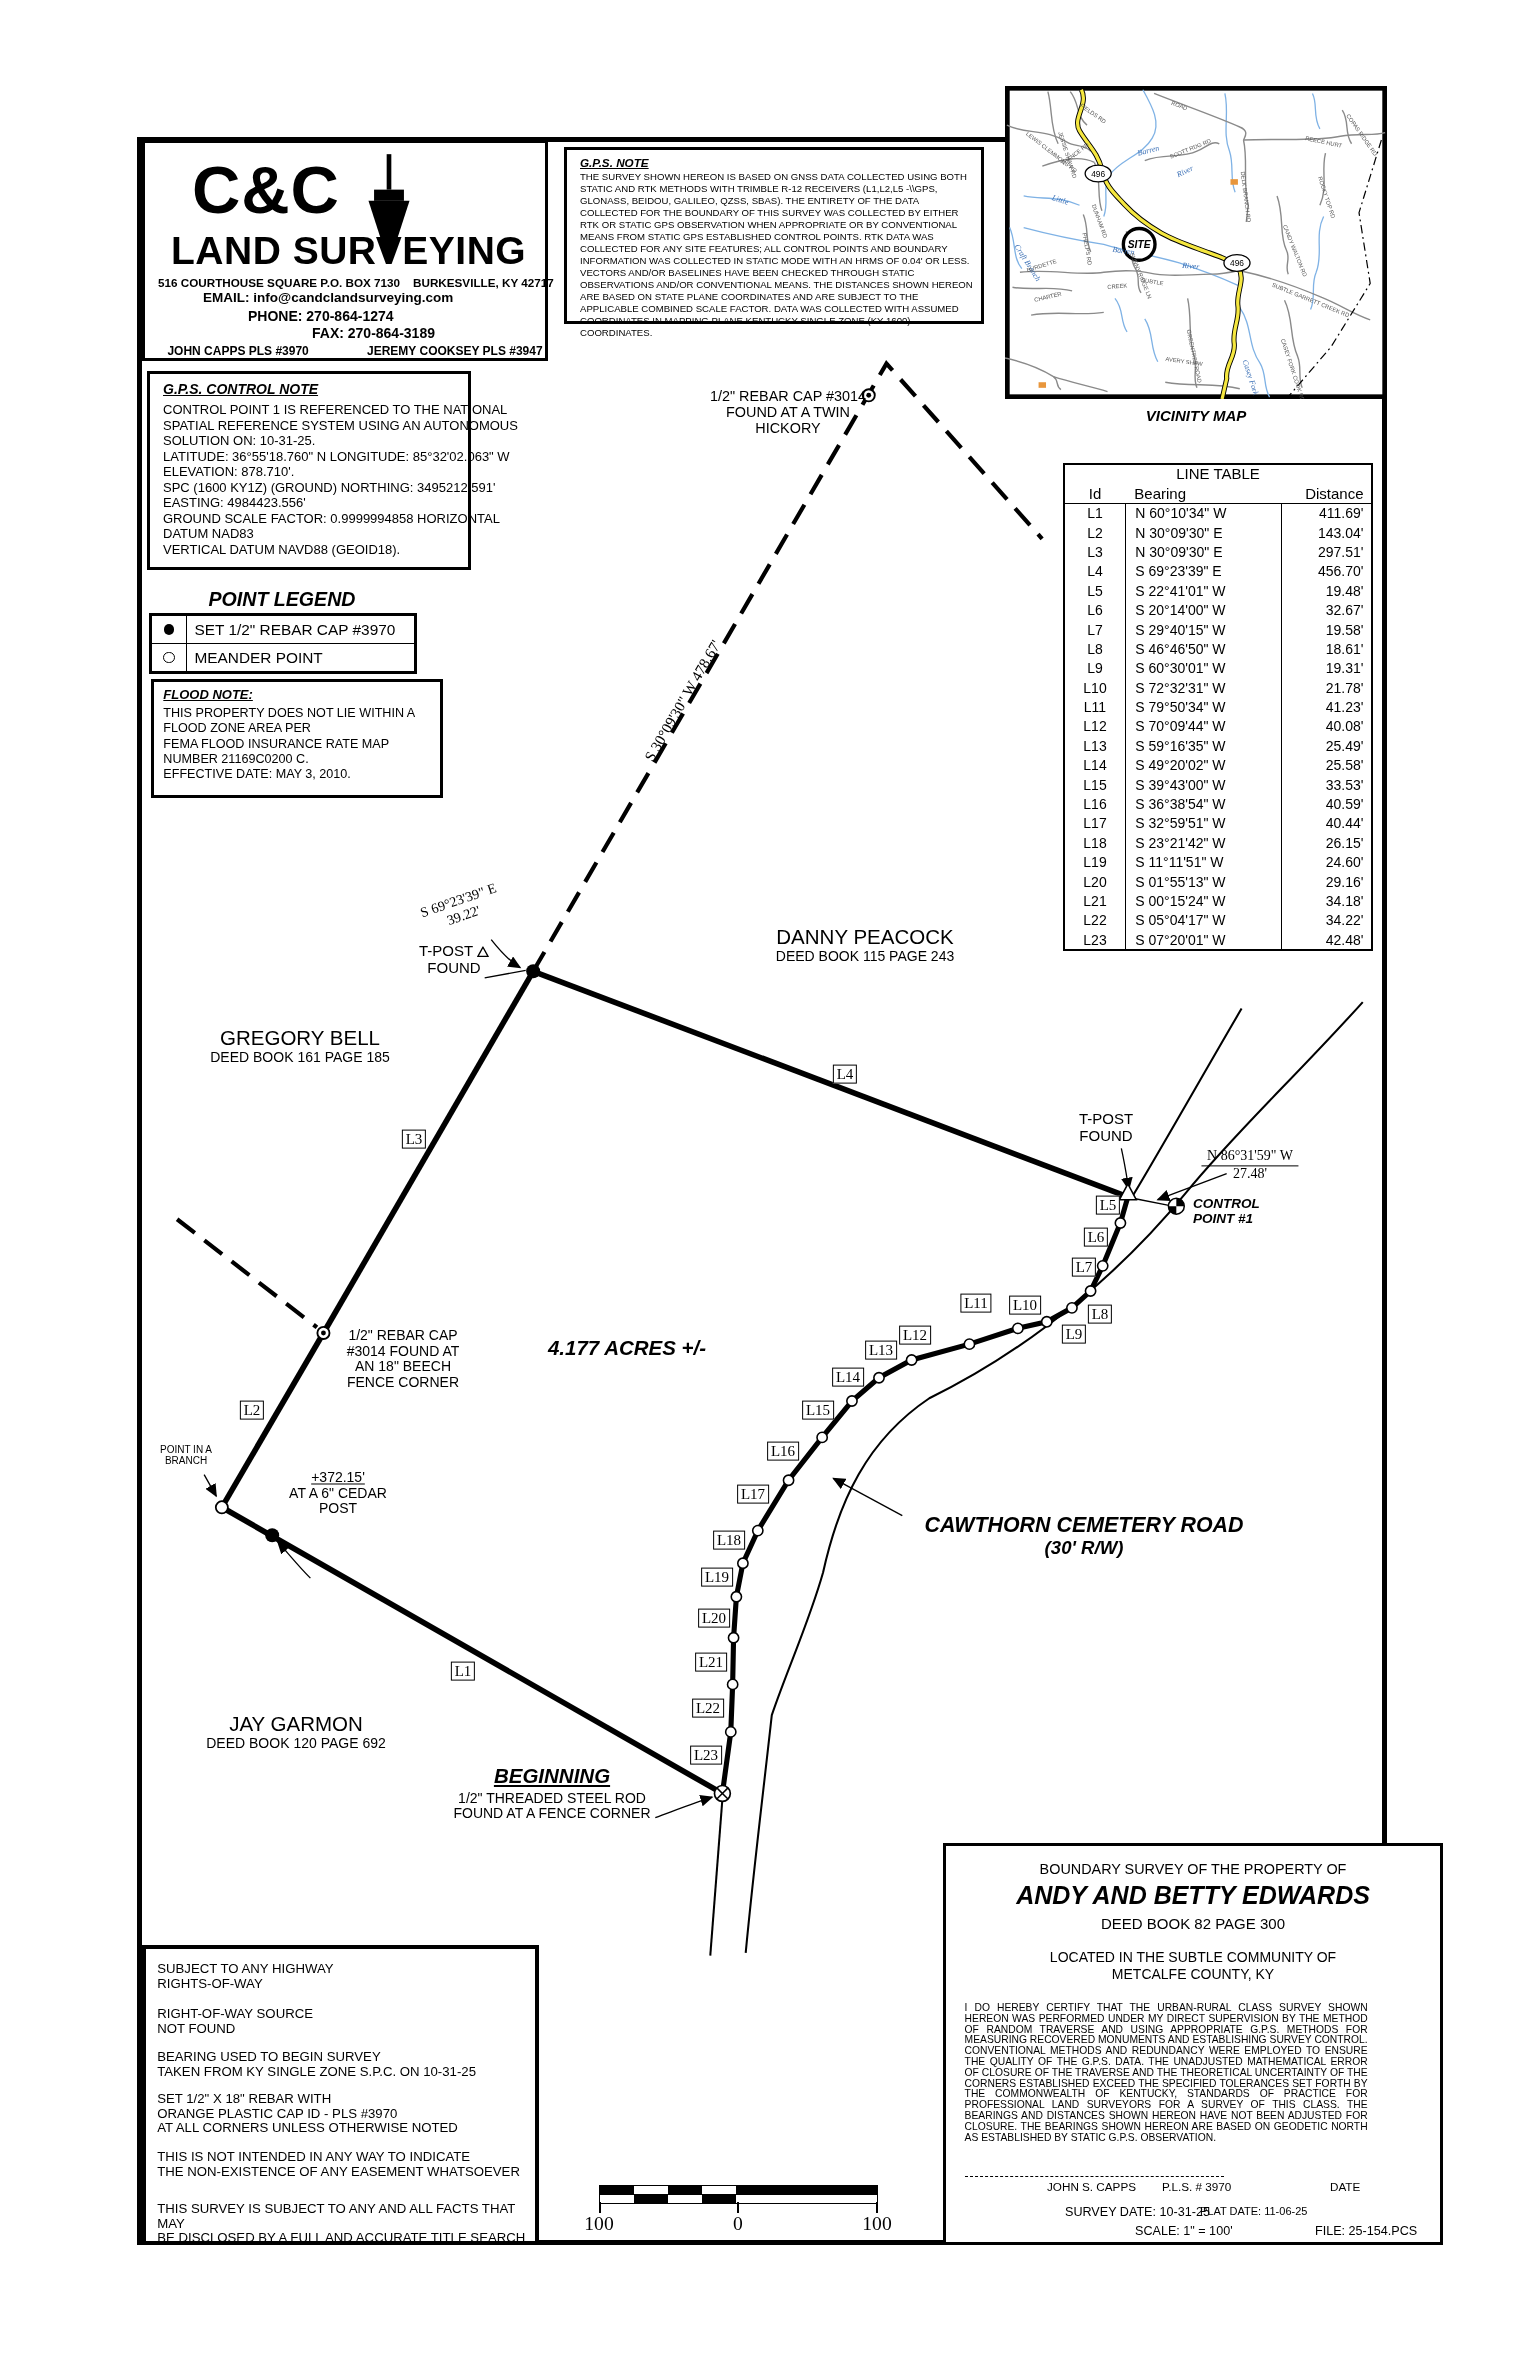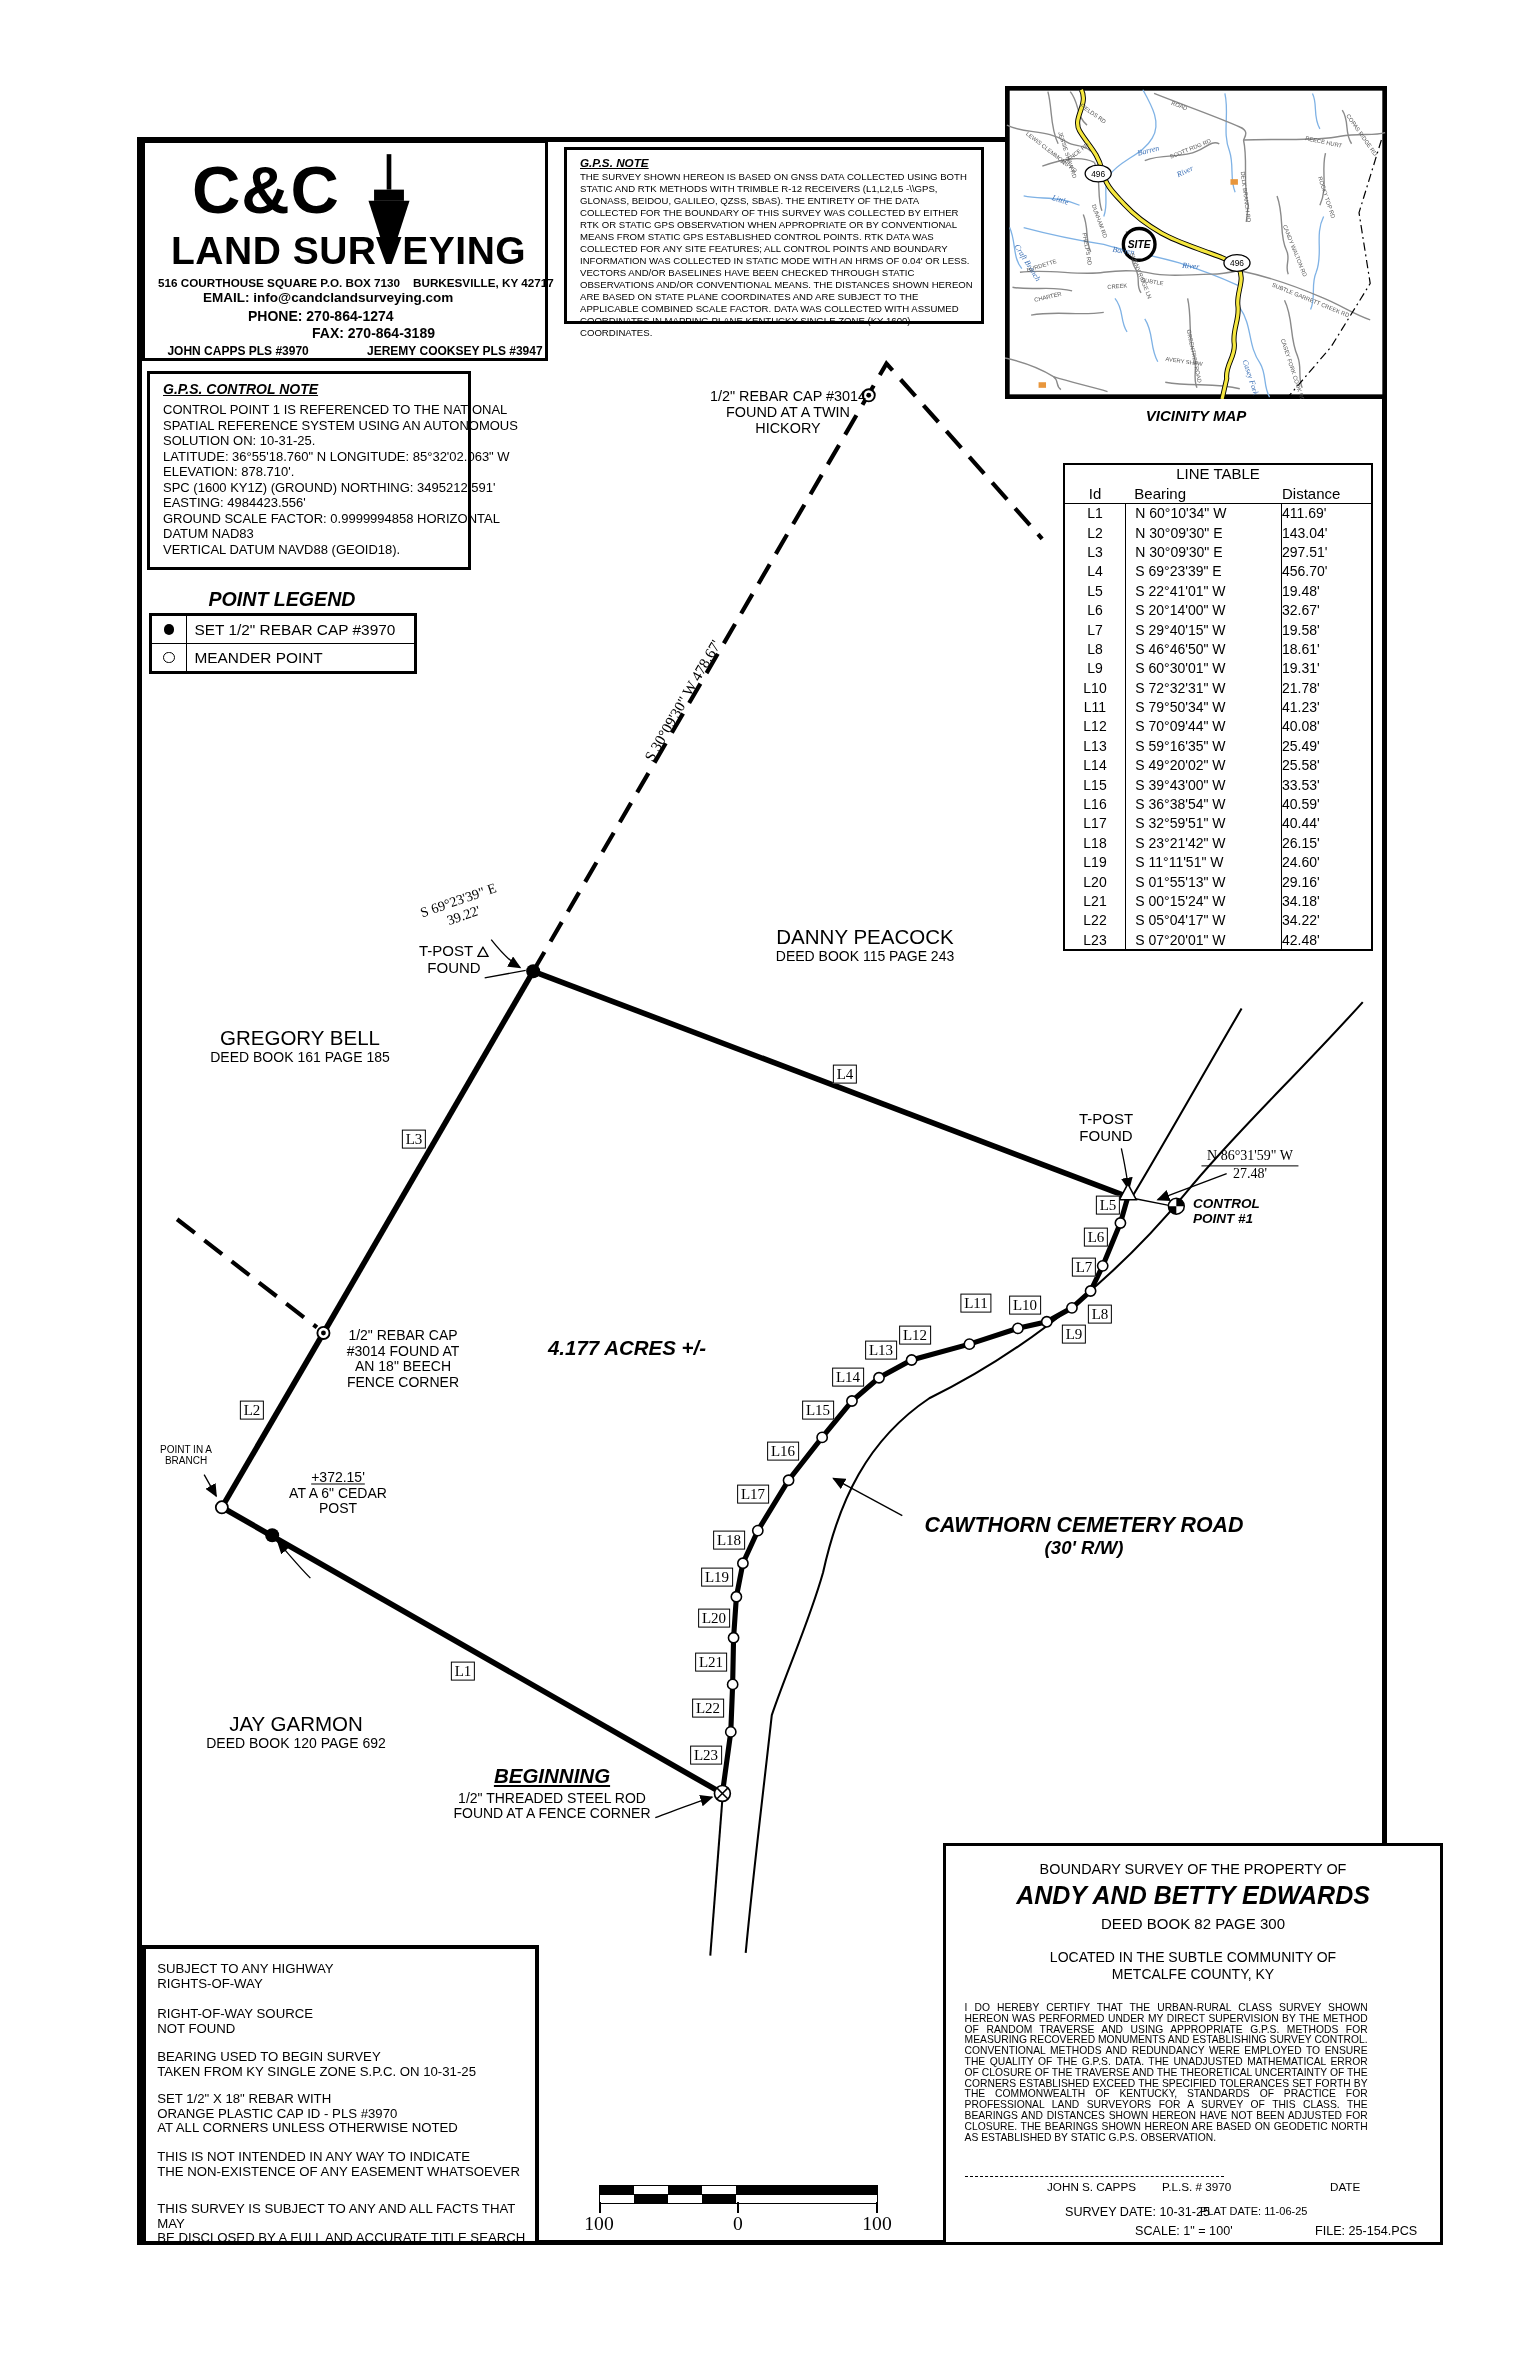--- a/index.html
+++ b/index.html
@@ -18,21 +18,21 @@
   .ann{position:absolute;z-index:3;line-height:1.12;}
   
   .lt{position:absolute;left:1063px;top:463px;width:310px;height:488px;border:2.3px solid #000;
       box-sizing:border-box;background:#fff;z-index:5;font-size:14px;}
   .lt-title{text-align:center;font-size:15px;height:18.6px;line-height:18.6px;}
   .lt-head{display:flex;height:19.6px;line-height:19.6px;border-bottom:1.9px solid #000;font-size:15px;}
   .lt-row{display:flex;height:19.4px;line-height:19.4px;}
   .c-id{width:60px;text-align:center;}
   .c-bear{width:157px;padding-left:9.3px;box-sizing:border-box;}
   .lt-row .c-bear{border-left:1.4px solid #000;border-right:1.4px solid #000;}
-  .c-dist{flex:1;padding-right:7.5px;}
+  .c-dist{flex:1;text-align:right;padding-right:7.5px;}
   .lt-head .c-bear{padding-left:9.3px;}
   
   .leg{position:absolute;left:149px;top:613px;width:268px;border:3.7px solid #000;box-sizing:border-box;z-index:5;background:#fff;}
   .leg-row{display:flex;align-items:center;height:27px;font-size:15.4px;}
   .leg-row + .leg-row{border-top:1.9px solid #000;}
   .leg-sym{width:34px;display:flex;justify-content:center;border-right:1.9px solid #000;align-self:stretch;align-items:center;}
   .leg-lab{padding-left:7.5px;}
   .dot-f{width:10.3px;height:10.3px;border-radius:50%;background:#000;}
   .dot-o{width:9.3px;height:9.3px;border-radius:50%;border:1.5px solid #000;background:#fff;}
   
@@ -187,20 +187,28 @@
       <span class="leg-lab nw">SET 1/2" REBAR CAP #3970</span>
     </div>
     <div class="leg-row">
       <span class="leg-sym">
           <span class="dot-o"></span>
         </span>
       <span class="leg-lab nw">MEANDER POINT</span>
     </div>
   </div>
 
+  <div class="abs bx" style="left:151px;top:679px;width:292px;height:119px;border-width:3.7px;z-index:5;">
+    <div class="abs note-title" style="left:9.3px;top:4.7px;font-size:13px;">FLOOD NOTE:</div>
+    <div class="abs pre" style="left:9.3px;top:24px;width:275px;font-size:12.6px;line-height:15.3px;">THIS PROPERTY DOES NOT LIE WITHIN A
+FLOOD ZONE AREA PER
+FEMA FLOOD INSURANCE RATE MAP
+NUMBER 21169C0200 C.
+EFFECTIVE DATE: MAY 3, 2010.</div>
+  </div>
 
   <div class="lt">
     <div class="lt-title">LINE TABLE</div>
     <div class="lt-head">
       <span class="c-id">Id</span>
       <span class="c-bear">Bearing</span>
       <span class="c-dist">Distance</span>
     </div>
     <div>
 

